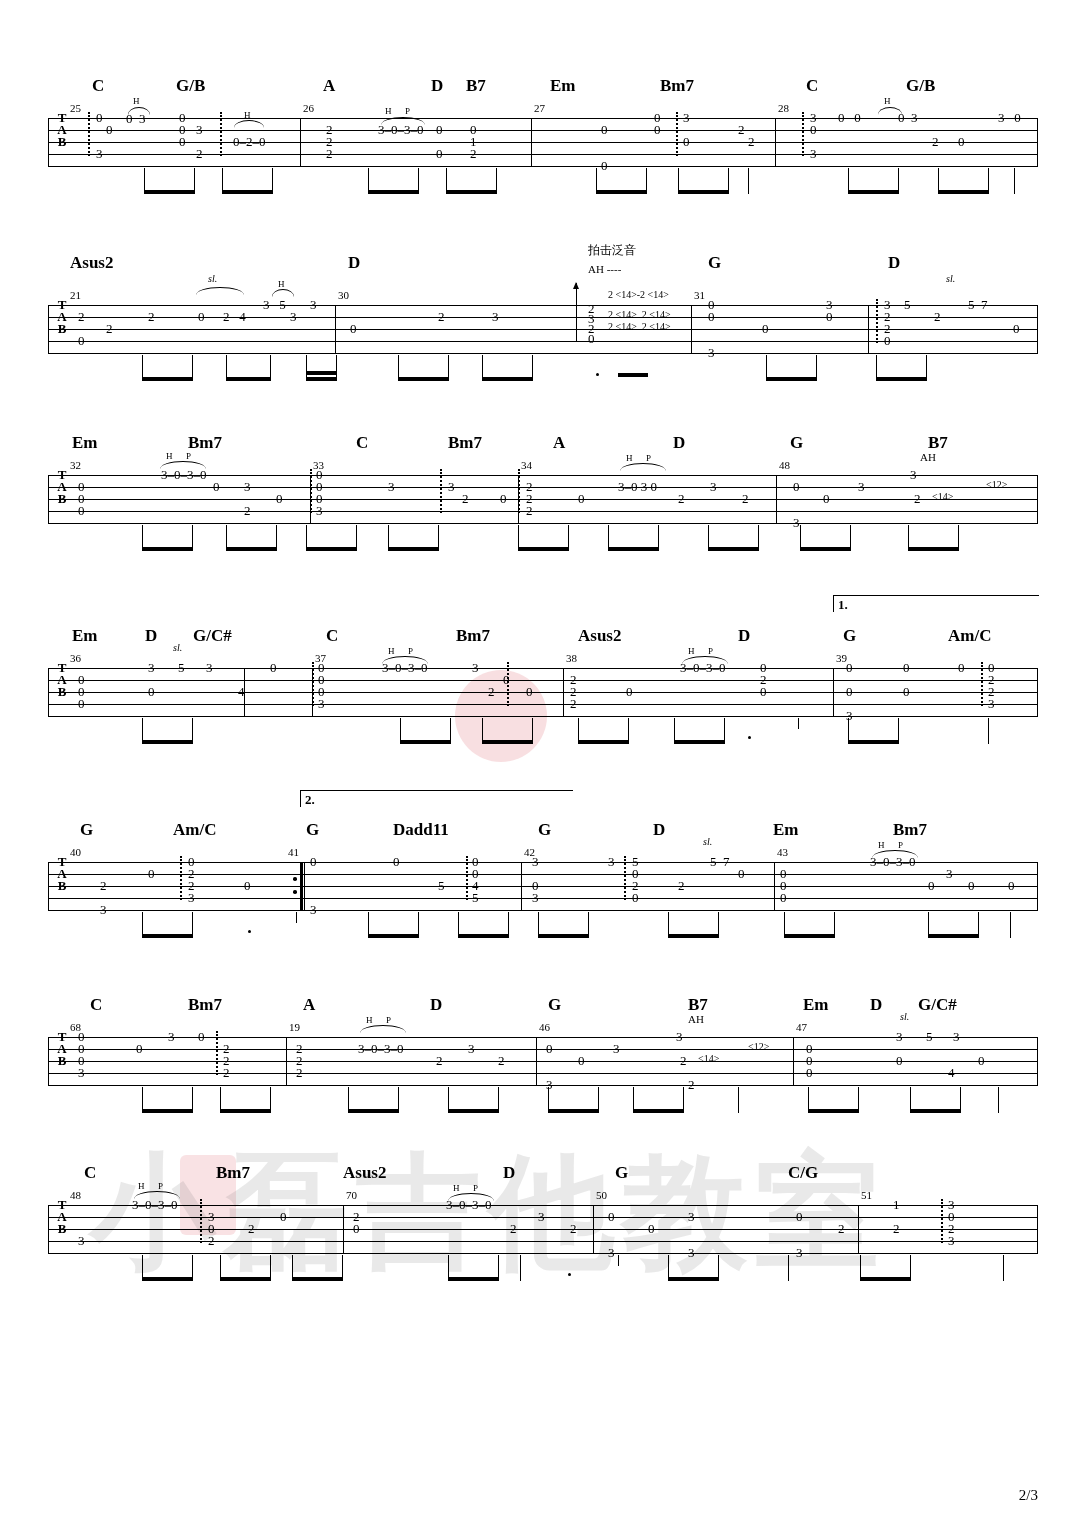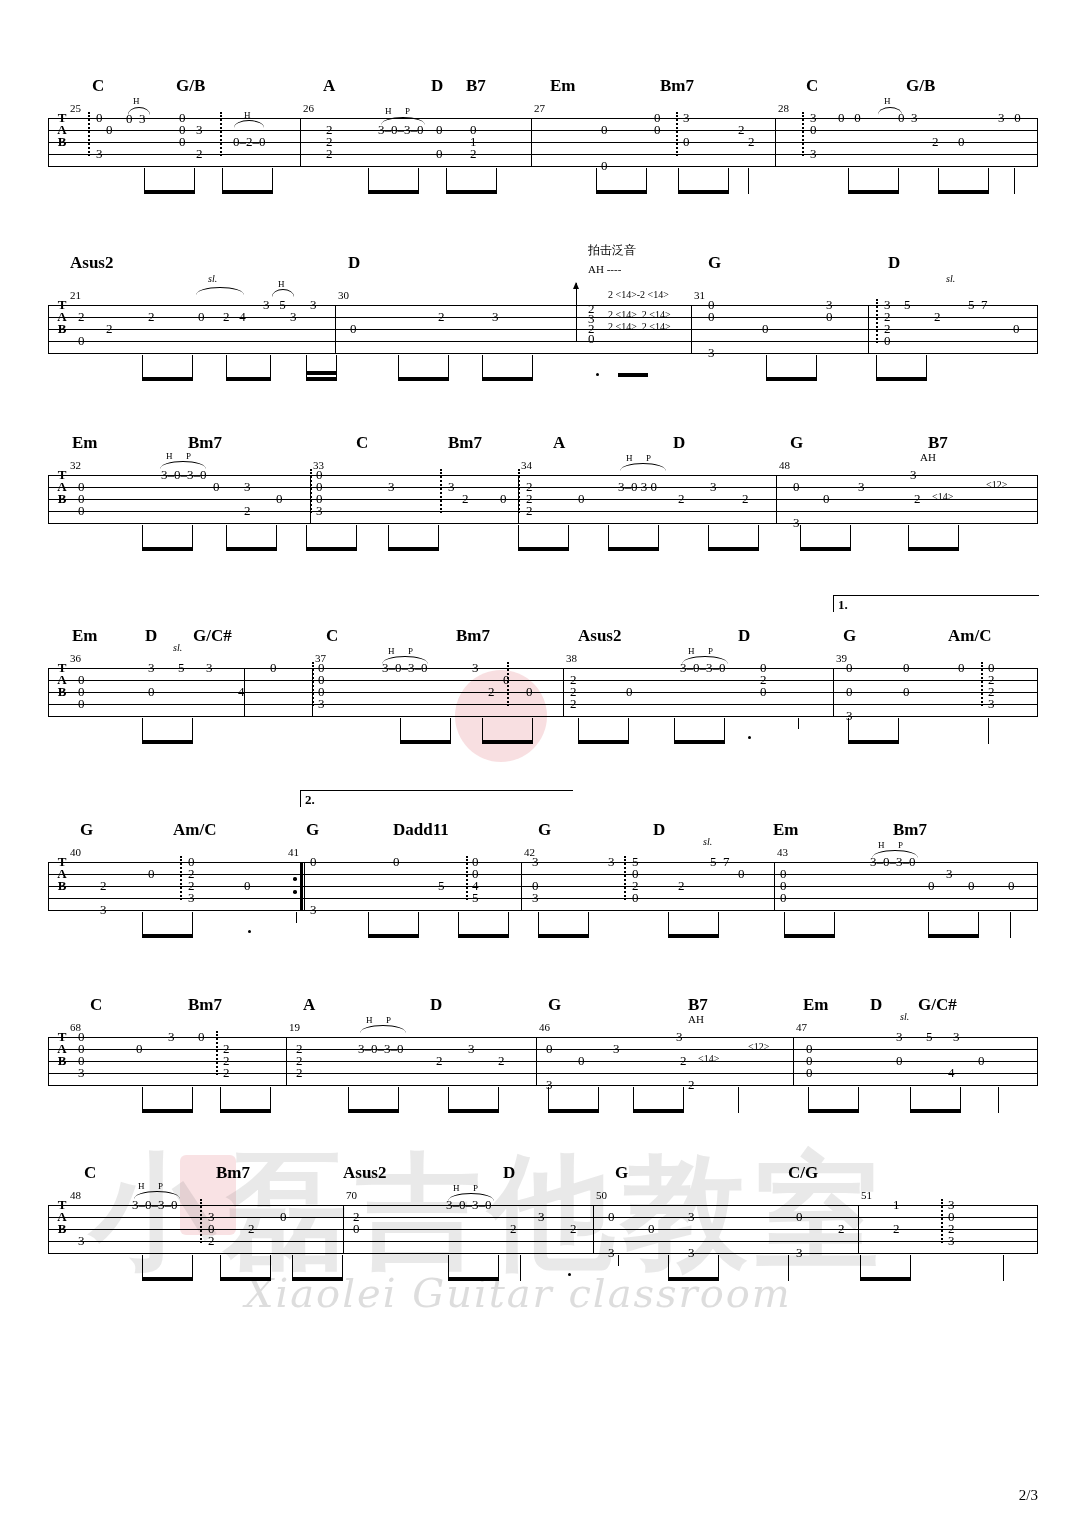--- a/index.html
+++ b/index.html
@@ -48,21 +48,20 @@
   .flagdn{position:absolute;width:9px;height:11px;border-left:1px solid #000;}
   .page{position:absolute;right:42px;bottom:24px;font-family:"Liberation Serif",serif;font-size:15px;color:#000;}
 </style>
 </head>
 <body>
 
 <div id="watermark">
   <div class="wm-dot"></div>
   <div class="wm-red"></div>
   <div class="wm-cn">小磊吉他教室</div>
-  <div class="wm-en">Xiaolei Guitar classroom</div>
 </div>
 
 <div id="sheet">
 
   <div class="system" style="top:118px;">
     <div class="staff">
       <div class="sline l0"></div>
         <div class="sline l1"></div>
         <div class="sline l2"></div>
         <div class="sline l3"></div>

